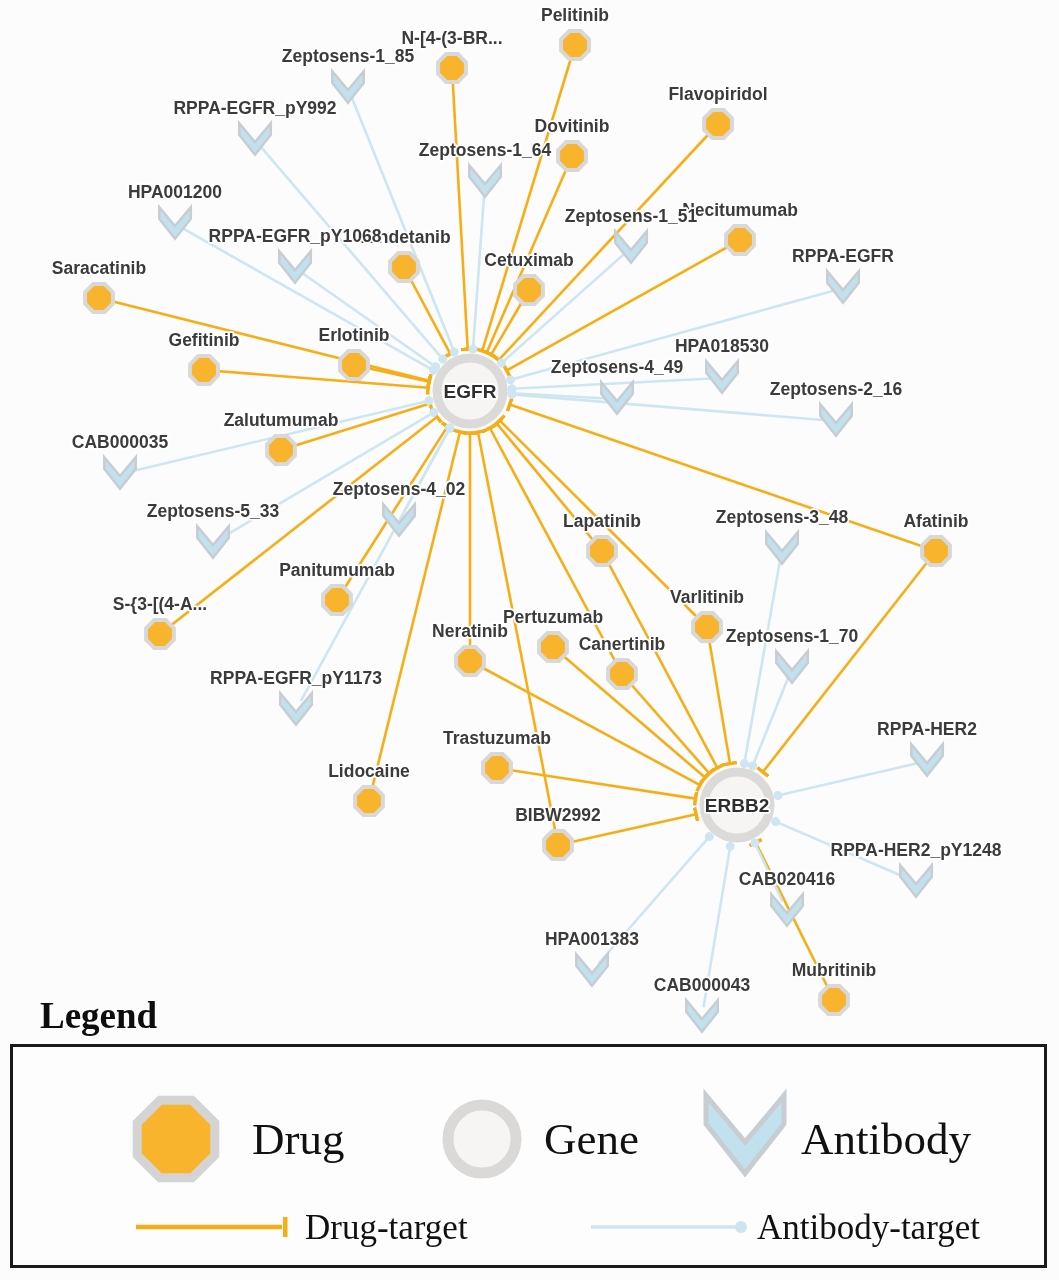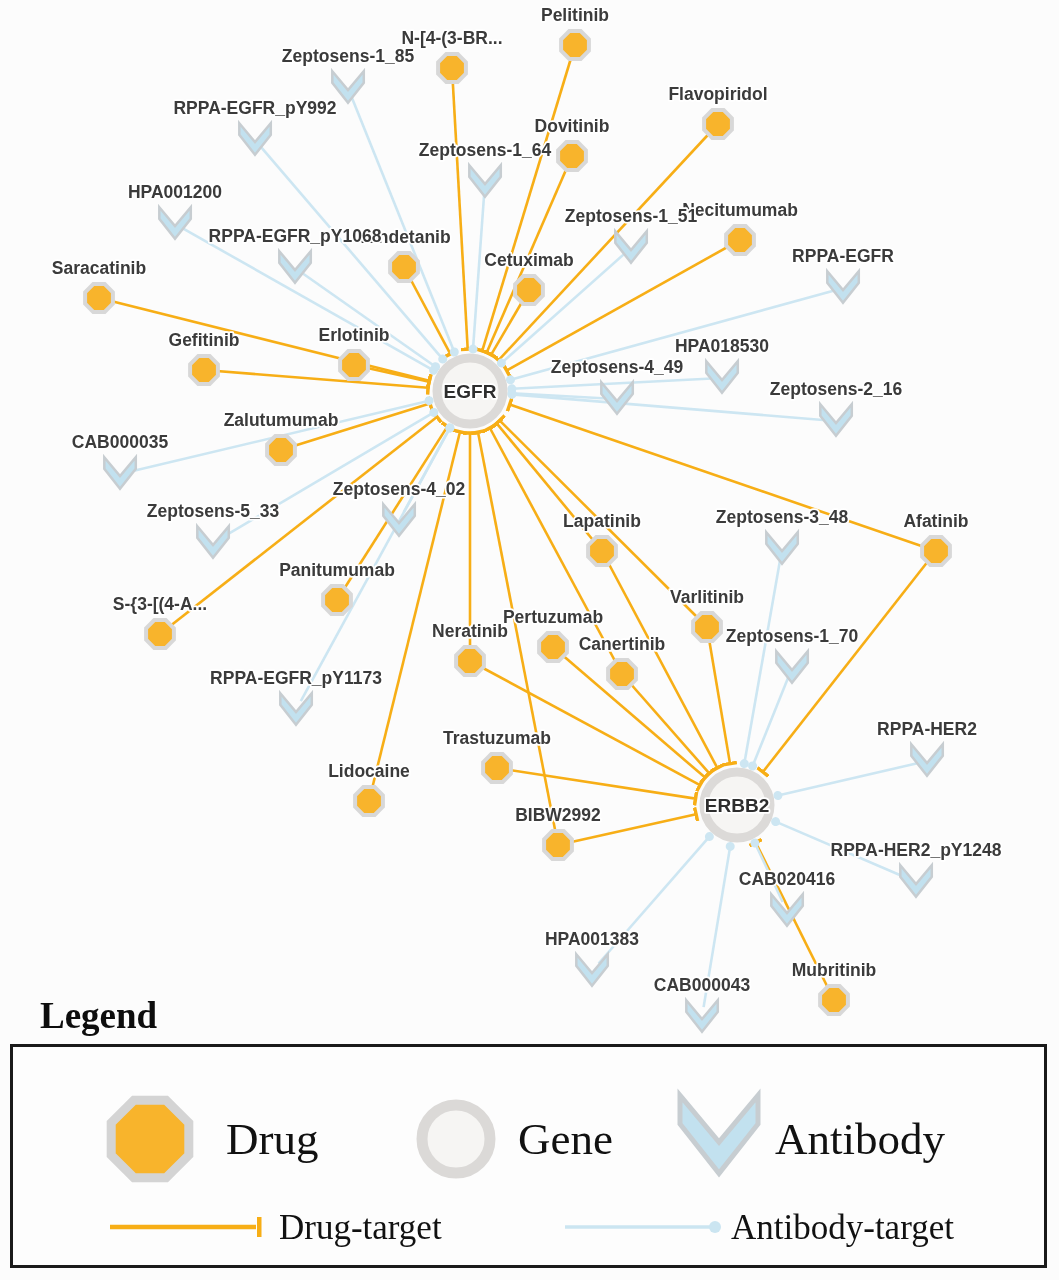--- a/index.html
+++ b/index.html
@@ -24,21 +24,21 @@
     fill:#2E2E2E; stroke:#FFFFFF; stroke-width:3.5px; paint-order:stroke;
     stroke-linejoin:round; text-anchor:middle;
   }
 
   #legend-title {
     position:absolute; left:12px; top:994px;
     font-family:"Liberation Serif",serif; font-weight:bold; font-size:37px; color:#0d0d0d;margin-left:28px;
   }
   #legend-box {
     position:absolute; left:10px; top:1044px; width:1037px; height:224px;
-    border:3px solid #1a1a1a; background:#fdfdfd;
+    border:3px solid #1a1a1a; background:#fdfdfd;padding-left:26px;
   }
   .legend-text    { font-family:"Liberation Serif",serif; font-size:45px; fill:#111111; }
   .legend-text-sm { font-family:"Liberation Serif",serif; font-size:35px; fill:#111111; }
   .legend-drug-shape { fill:#F8B42C; stroke:#D4D4D4; stroke-width:9; }
   .legend-gene-shape { fill:#F6F5F3; stroke:#DBD9D7; stroke-width:11; }
   .legend-ab-shape   { fill:#C2E1EF; stroke:#C7CDD1; stroke-width:5; }
   .legend-edge-drug  { stroke:#F7AE16; stroke-width:4.5; }
   .legend-edge-ab    { stroke:#CBE5F1; stroke-width:3.5; }
 </style>
 </head>

